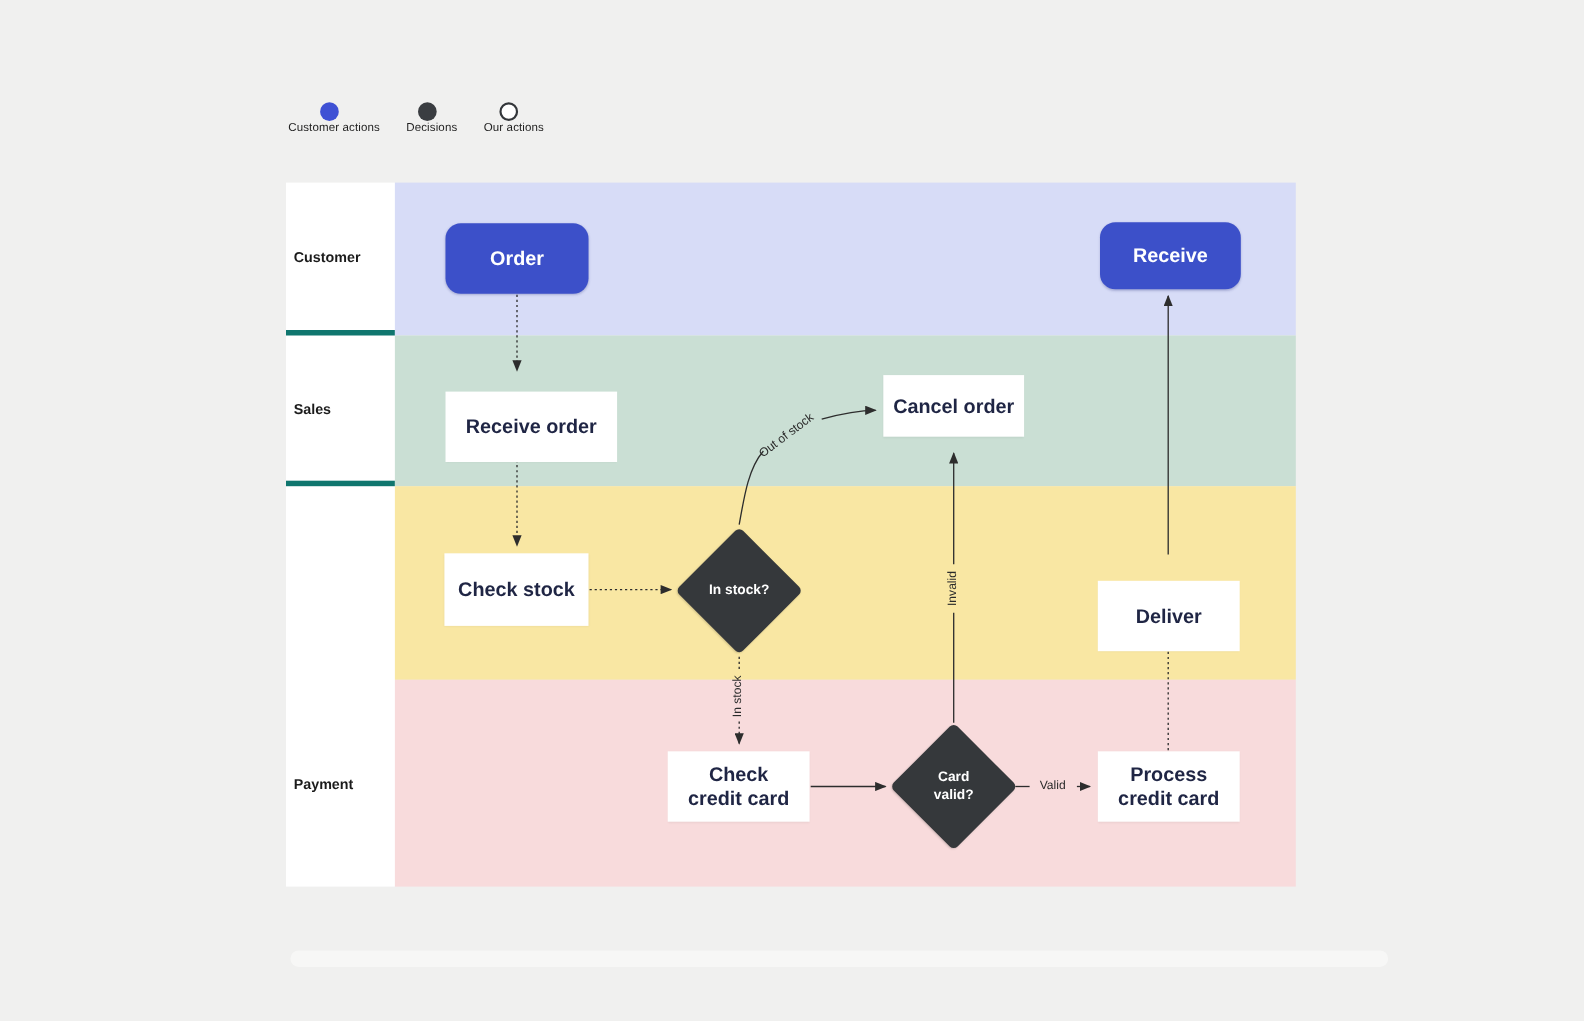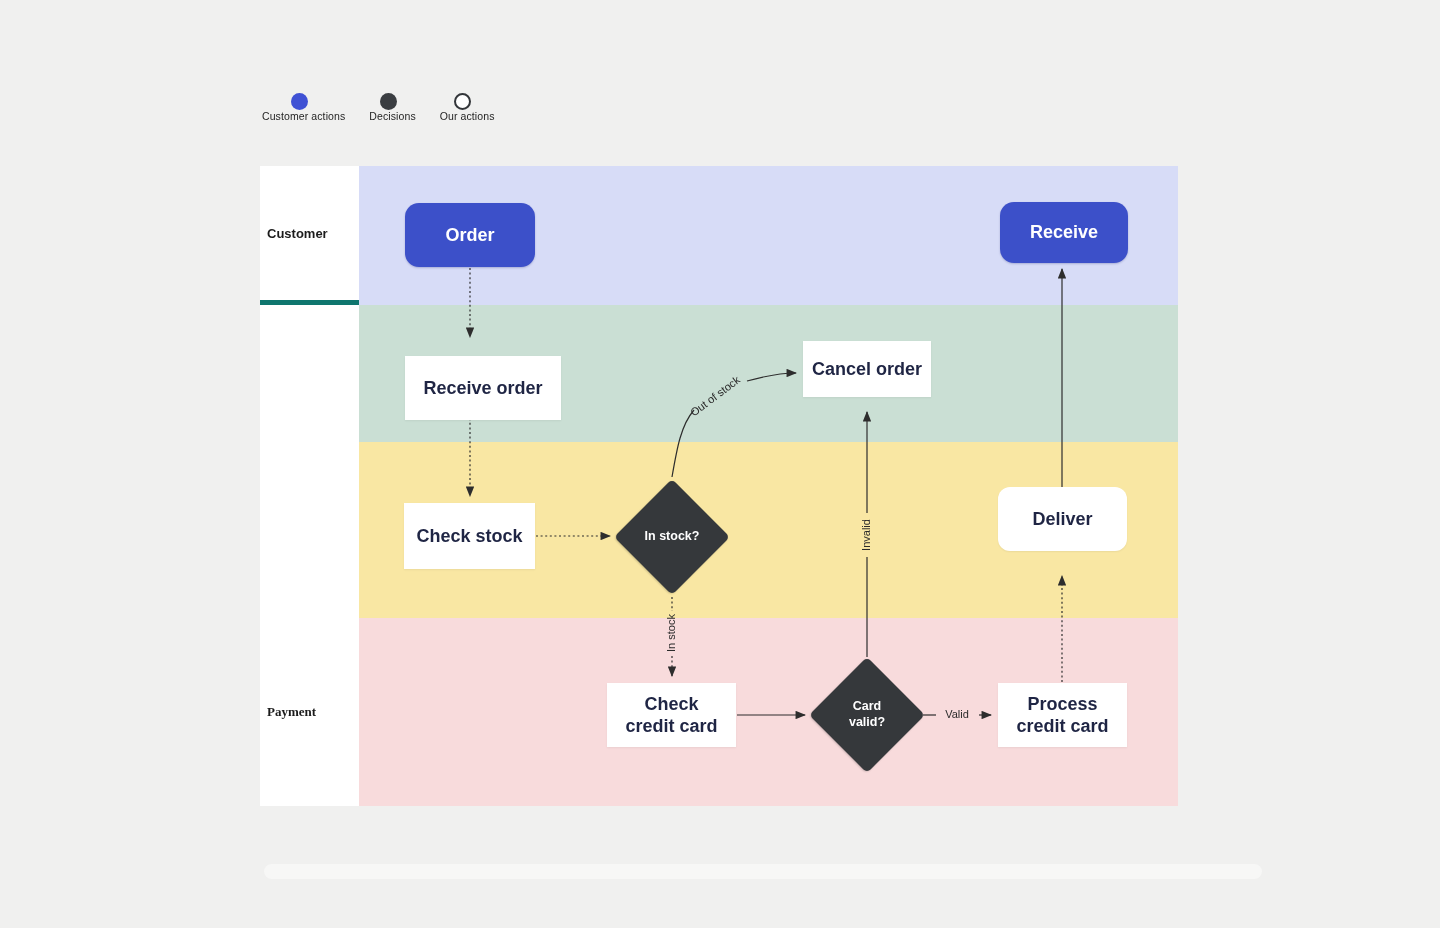--- a/index.html
+++ b/index.html
@@ -34,21 +34,21 @@
     position: absolute; left: 0; top: 0; width: 99px; height: 640px;
     background: #ffffff;
   }
   .lane-label-cell {
     position: absolute; left: 0; width: 99px;
     display: flex; align-items: center;
     padding-left: 7px;
     font-size: 13px; font-weight: bold; color: #1b1b1b;
     border-bottom: 5px solid #0f766e;
   }
-  .lane-label-cell:last-child { border-bottom: none; font-family: Liberation Serif, serif; }
+  .lane-label-cell:last-child { border-bottom: none; }
   .lanes { position: absolute; left: 99px; top: 0; width: 819px; height: 640px; }
   .lane { position: absolute; left: 0; width: 819px; }
   .lane.customer  { top: 0;     height: 139px; background: #d7dcf7; }
   .lane.sales     { top: 139px; height: 137px; background: #cadfd4; }
   .lane.inventory { top: 276px; height: 176px; background: #f9e7a3; }
   .lane.payment   { top: 452px; height: 188px; background: #f8dbdc; }
 
   
   .node {
     position: absolute;
@@ -114,20 +114,21 @@
   </div>
   <div class="legend-item">
     <span class="swatch outline"></span>
     <span class="legend-label">Our actions</span>
   </div>
 </div>
 
 <div class="board">
   <div class="lane-labels">
     <div class="lane-label-cell" style="top:0; height:139px;">Customer</div>
+    <div class="lane-label-cell" style="top:139px; height:137px;">Sales</div>
     <div class="lane-label-cell" style="top:452px; height:188px;">Payment</div>
   </div>
   <div class="lanes">
     <div class="lane customer"></div>
     <div class="lane sales"></div>
     <div class="lane inventory"></div>
     <div class="lane payment"></div>
   </div>
 </div>
 
@@ -169,21 +170,21 @@
 
 <div class="node task" style="left:405px; top:356px; width:156px; height:64px;">Receive order</div>
 
 <div class="node task" style="left:803px; top:341px; width:128px; height:56px;">Cancel order</div>
 
 <div class="node task" style="left:404px; top:503px; width:131px; height:66px;">Check stock</div>
 
 <div class="diamond-shape" style="left:631px; top:496px;"></div>
 <div class="diamond-label" style="left:617px; top:482px;">In stock?</div>
 
-<div class="node task" style="left:998px; top:487px; width:129px; height:64px;border-radius:12px;">Deliver</div>
+<div class="node task" style="left:998px; top:528px; width:129px; height:64px;">Deliver</div>
 
 <div class="node task" style="left:607px; top:683px; width:129px; height:64px;">Check
 credit card</div>
 
 <div class="diamond-shape" style="left:826px; top:674px;"></div>
 <div class="diamond-label" style="left:812px; top:660px;">Card
 valid?</div>
 
 <div class="node task" style="left:998px; top:683px; width:129px; height:64px;">Process
 credit card</div>

